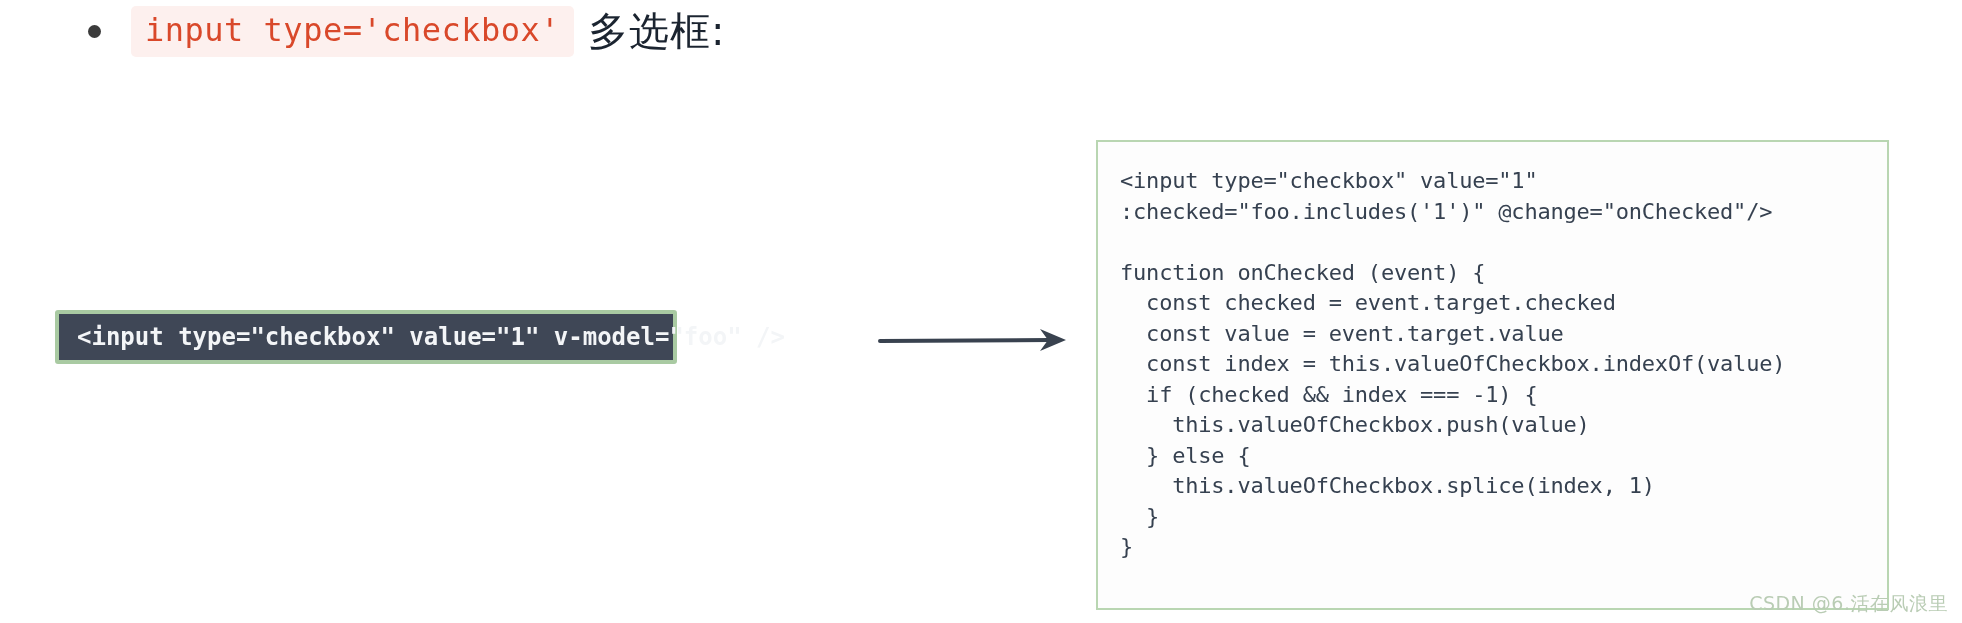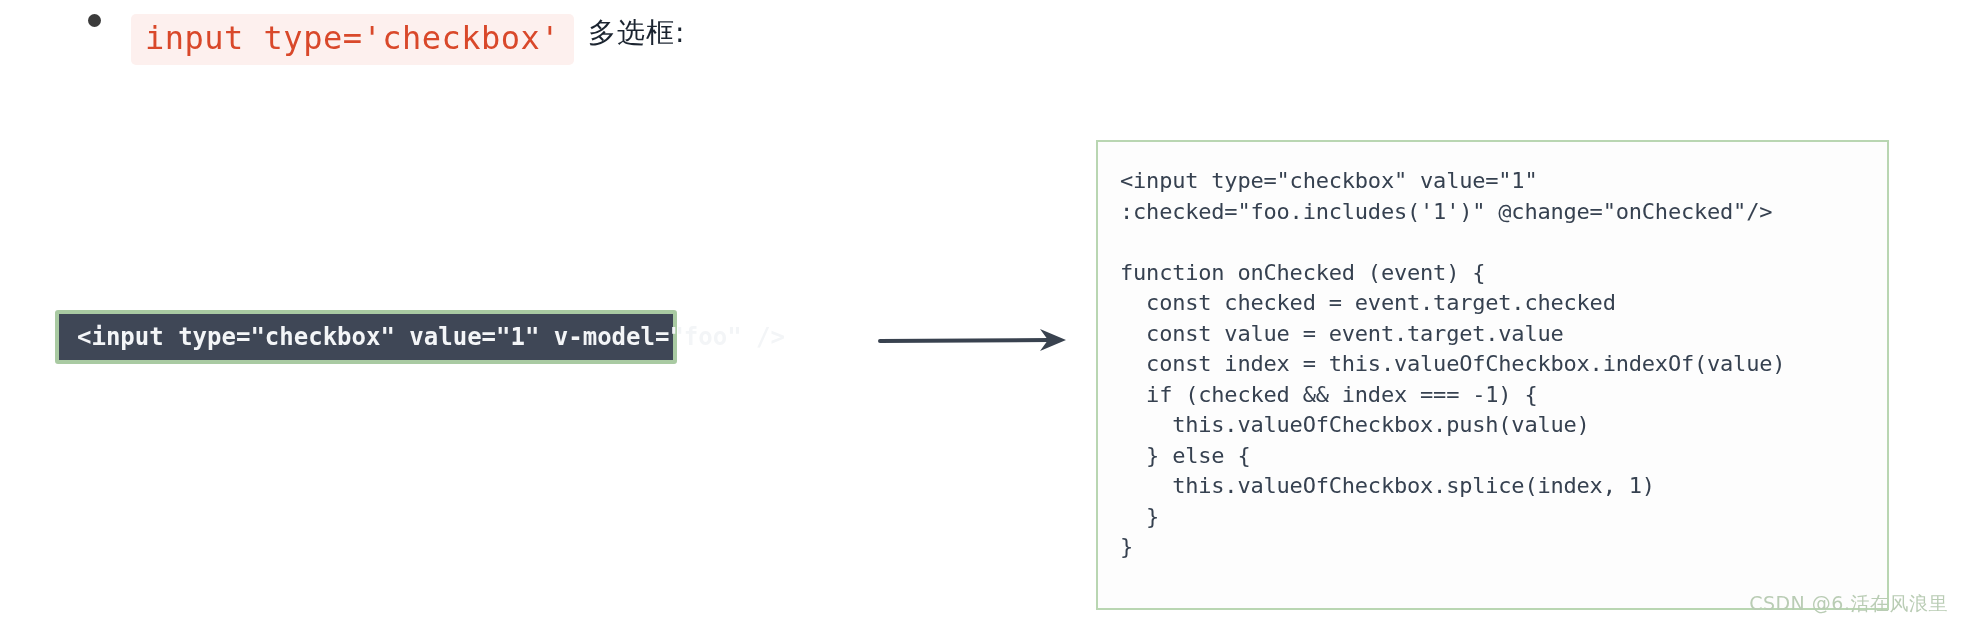--- a/index.html
+++ b/index.html
@@ -12,22 +12,23 @@
     background: #ffffff;
     font-family: "Liberation Sans", sans-serif;
     overflow: hidden;
     position: relative;
   }
 
   
   .bullet-line {
     position: absolute;
     left: 88px;
-    top: 14px;
+    top: 4px;
     display: flex;
+    align-items: center;
     white-space: nowrap;
   }
   .bullet-dot {
     width: 13px;
     height: 13px;
     border-radius: 50%;
     background: #3b3b3b;
     flex: 0 0 auto;
     margin-right: 30px;
   }
@@ -37,21 +38,21 @@
     font-family: "DejaVu Sans Mono", "Liberation Mono", monospace;
     font-size: 32px;
     line-height: 1.35;
     padding: 3px 14px 5px 14px;
     border-radius: 5px;
     letter-spacing: 0.5px;
   }
   .cn-label {
     color: #1b2430;
     font-family: "DejaVu Sans", sans-serif;
-    font-size: 28px;
+    font-size: 40px;
     margin-left: 14px;
     letter-spacing: 1px;
   }
 
   
   .dark-chip {
     position: absolute;
     left: 55px;
     top: 310px;
     width: 622px;

